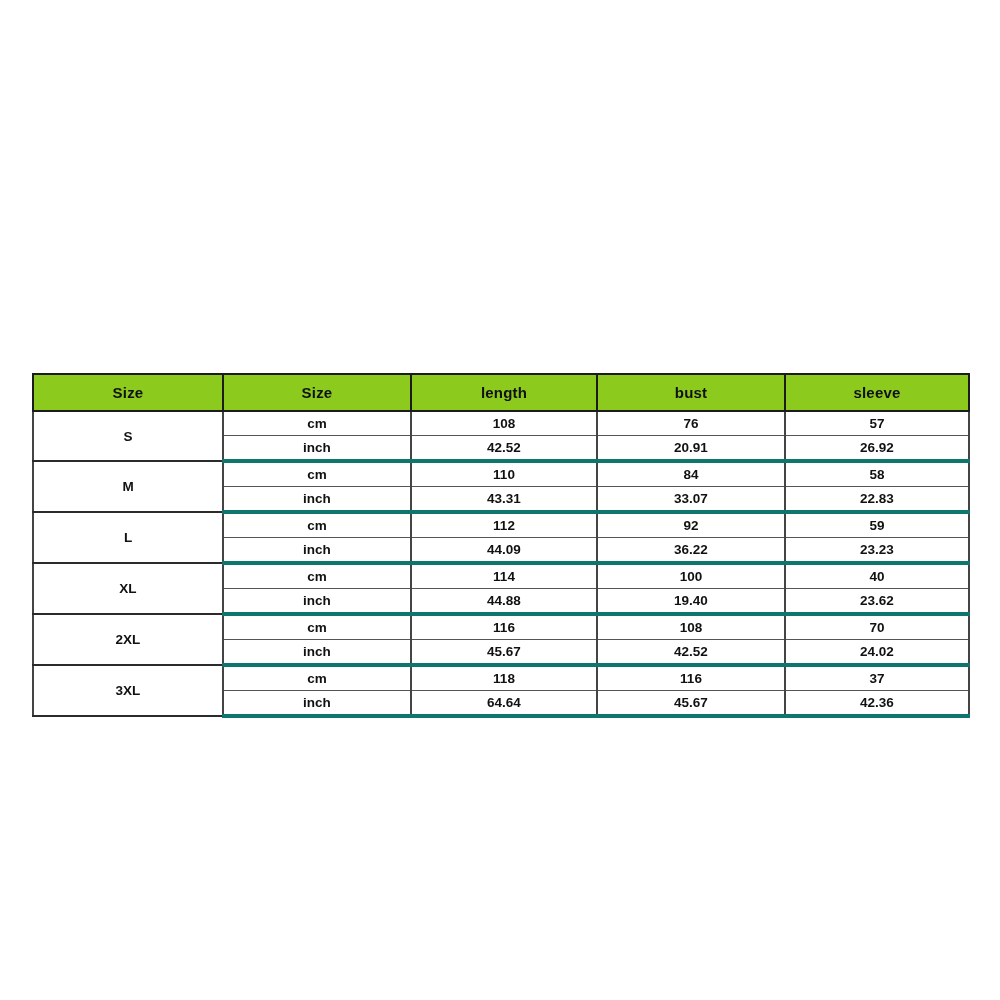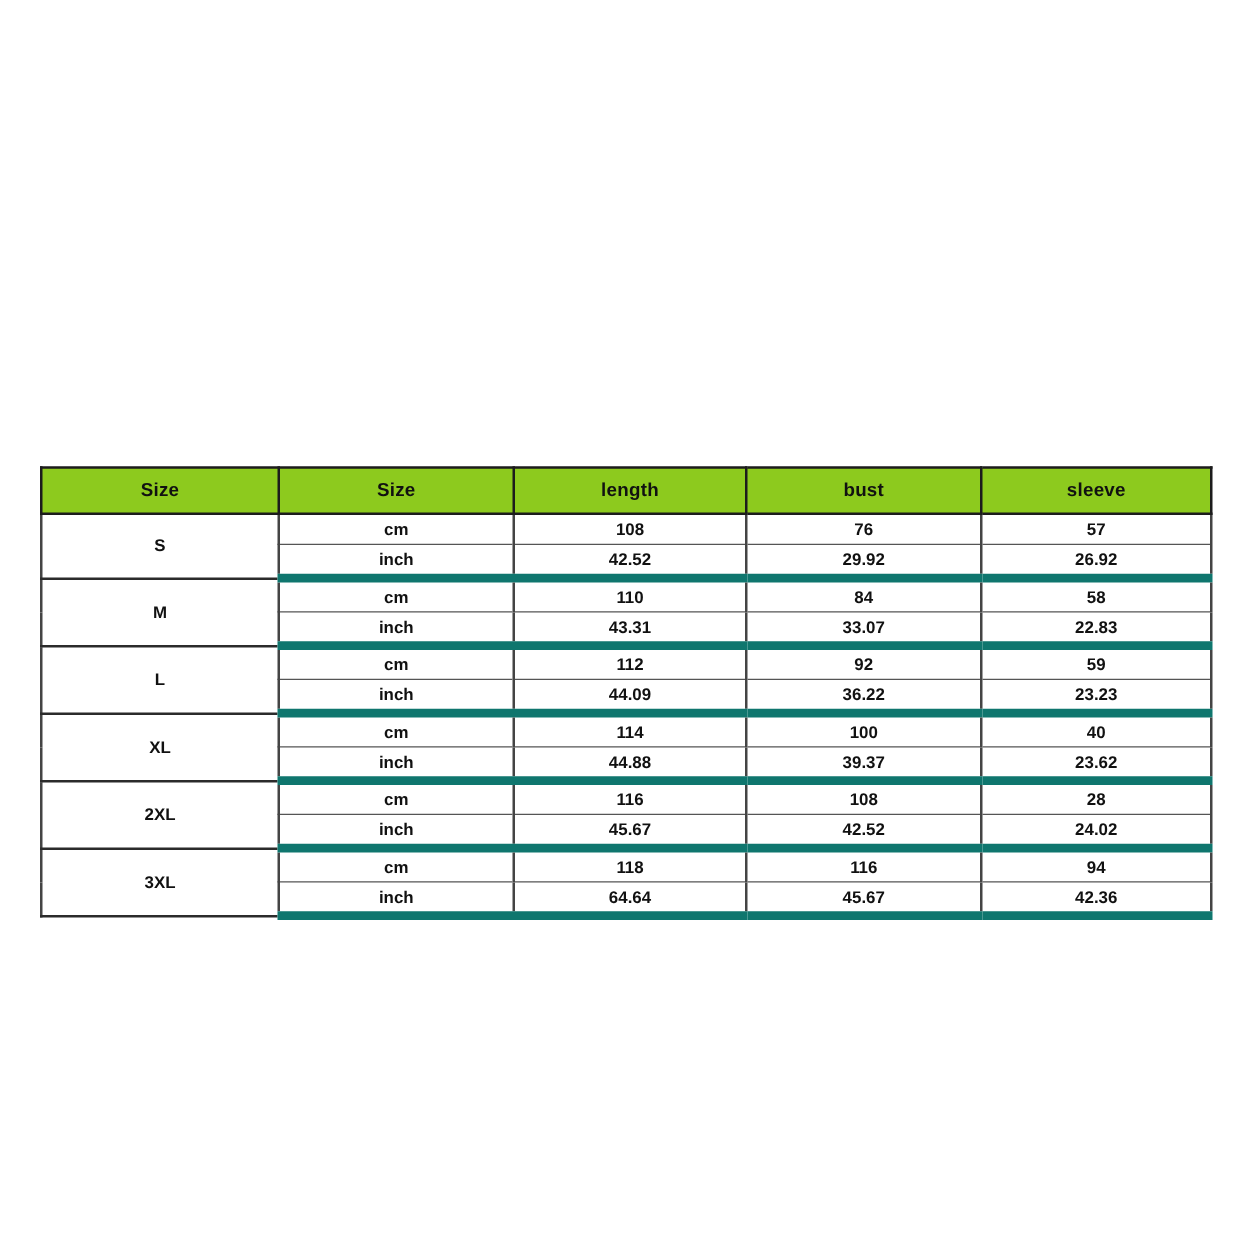--- a/index.html
+++ b/index.html
@@ -79,21 +79,21 @@
 
   
   tr.row-cm td.data-cell,
   tr.row-cm td.unit-cell {
     border-bottom: 1.5px solid #555555;
   }
 
   
   tr.row-inch td.data-cell,
   tr.row-inch td.unit-cell {
-    border-bottom: 7px solid #0f766e;
+    border-bottom: 4px solid #0f766e;
   }
 
   td.size-cell {
     font-size: 14px;
     border-bottom: 2px solid #2b2b2b;
     border-left: 2px solid #2b2b2b;
     border-right: 2px solid #2b2b2b;
   }
 
   
@@ -131,21 +131,21 @@
         <tr class="row-cm">
           <td class="size-cell" rowspan="2">S</td>
           <td class="unit-cell">cm</td>
           <td class="data-cell">108</td>
           <td class="data-cell">76</td>
           <td class="data-cell">57</td>
         </tr>
         <tr class="row-inch">
           <td class="unit-cell">inch</td>
           <td class="data-cell">42.52</td>
-          <td class="data-cell">29.92</td>
+          <td class="data-cell">20.91</td>
           <td class="data-cell">26.92</td>
         </tr>
 
         <tr class="row-cm">
           <td class="size-cell" rowspan="2">M</td>
           <td class="unit-cell">cm</td>
           <td class="data-cell">110</td>
           <td class="data-cell">84</td>
           <td class="data-cell">58</td>
         </tr>
@@ -173,44 +173,44 @@
         <tr class="row-cm">
           <td class="size-cell" rowspan="2">XL</td>
           <td class="unit-cell">cm</td>
           <td class="data-cell">114</td>
           <td class="data-cell">100</td>
           <td class="data-cell">40</td>
         </tr>
         <tr class="row-inch">
           <td class="unit-cell">inch</td>
           <td class="data-cell">44.88</td>
-          <td class="data-cell">39.37</td>
+          <td class="data-cell">19.40</td>
           <td class="data-cell">23.62</td>
         </tr>
 
         <tr class="row-cm">
           <td class="size-cell" rowspan="2">2XL</td>
           <td class="unit-cell">cm</td>
           <td class="data-cell">116</td>
           <td class="data-cell">108</td>
-          <td class="data-cell">28</td>
+          <td class="data-cell">70</td>
         </tr>
         <tr class="row-inch">
           <td class="unit-cell">inch</td>
           <td class="data-cell">45.67</td>
           <td class="data-cell">42.52</td>
           <td class="data-cell">24.02</td>
         </tr>
 
         <tr class="row-cm">
           <td class="size-cell" rowspan="2">3XL</td>
           <td class="unit-cell">cm</td>
           <td class="data-cell">118</td>
           <td class="data-cell">116</td>
-          <td class="data-cell">94</td>
+          <td class="data-cell">37</td>
         </tr>
         <tr class="row-inch">
           <td class="unit-cell">inch</td>
           <td class="data-cell">64.64</td>
           <td class="data-cell">45.67</td>
           <td class="data-cell">42.36</td>
         </tr>
 
       </tbody>
     </table>

